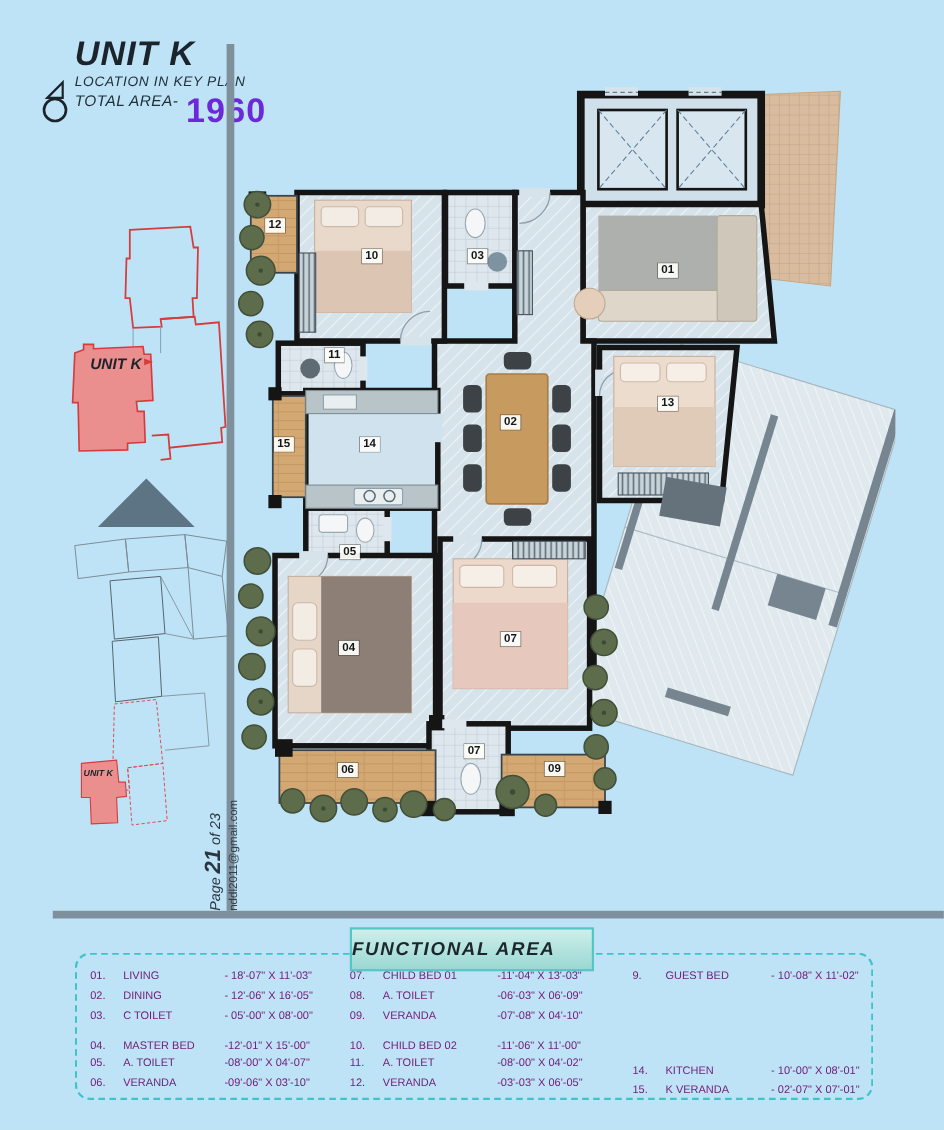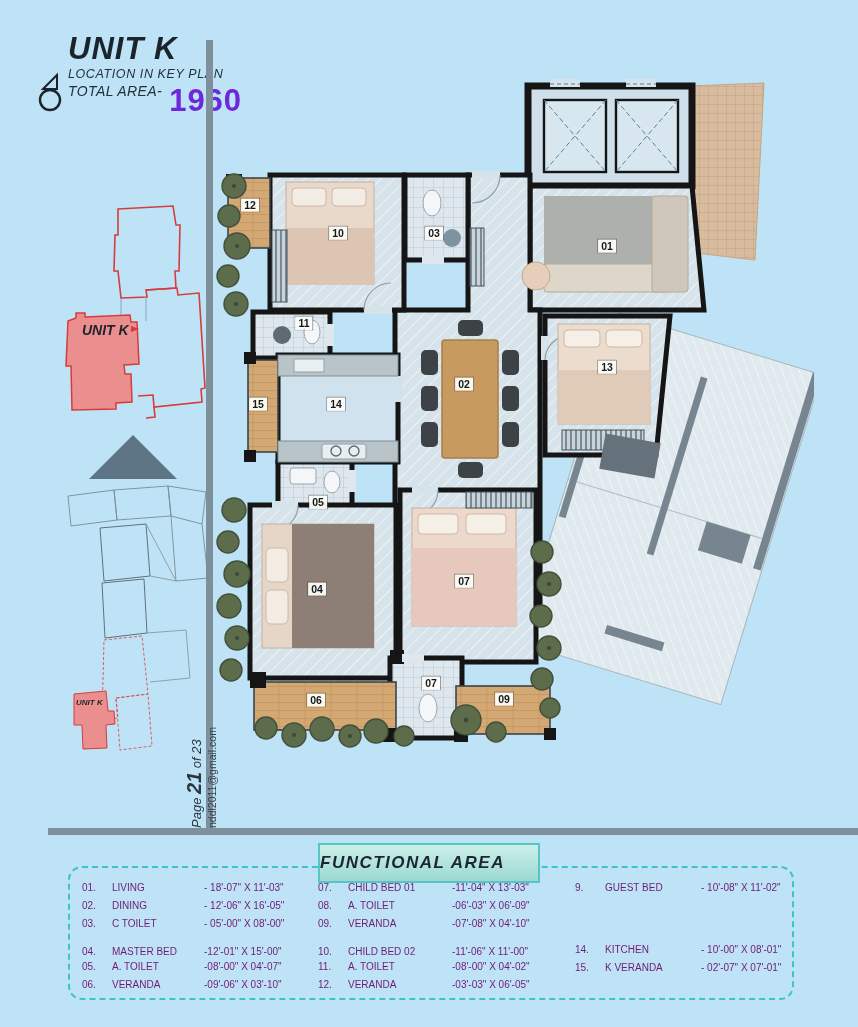--- a/index.html
+++ b/index.html
@@ -59,21 +59,21 @@
   .fa-col{position:absolute;top:10px;}
   .fa-col1{left:12px;}
   .fa-col2{left:248px;}
   .fa-col3{left:505px;}
   .fa-row{display:flex;height:18px;align-items:center;font-size:10px;color:#701a75;white-space:nowrap;}
   .fa-row .num{width:30px;}
   .fa-col1 .name{width:92px;}
   .fa-col2 .name{width:104px;}
   .fa-col3 .name{width:96px;}
   .gap-top{margin-top:7px;align-items:flex-end;}
-  .gap-top-col3{margin-top:44px;}
+  .gap-top-col3{margin-top:68px;}
 </style>
 </head>
 <body>
 
 <svg class="logo" width="30" height="44">
   <polygon points="7,19 21,5 21,19" fill="none" stroke="#1b242c" stroke-width="2"></polygon>
   <circle cx="14" cy="30" r="10" fill="none" stroke="#1b242c" stroke-width="2.4"></circle>
 </svg>
 <div class="hdr">
   <div class="unit-title">UNIT K</div>

